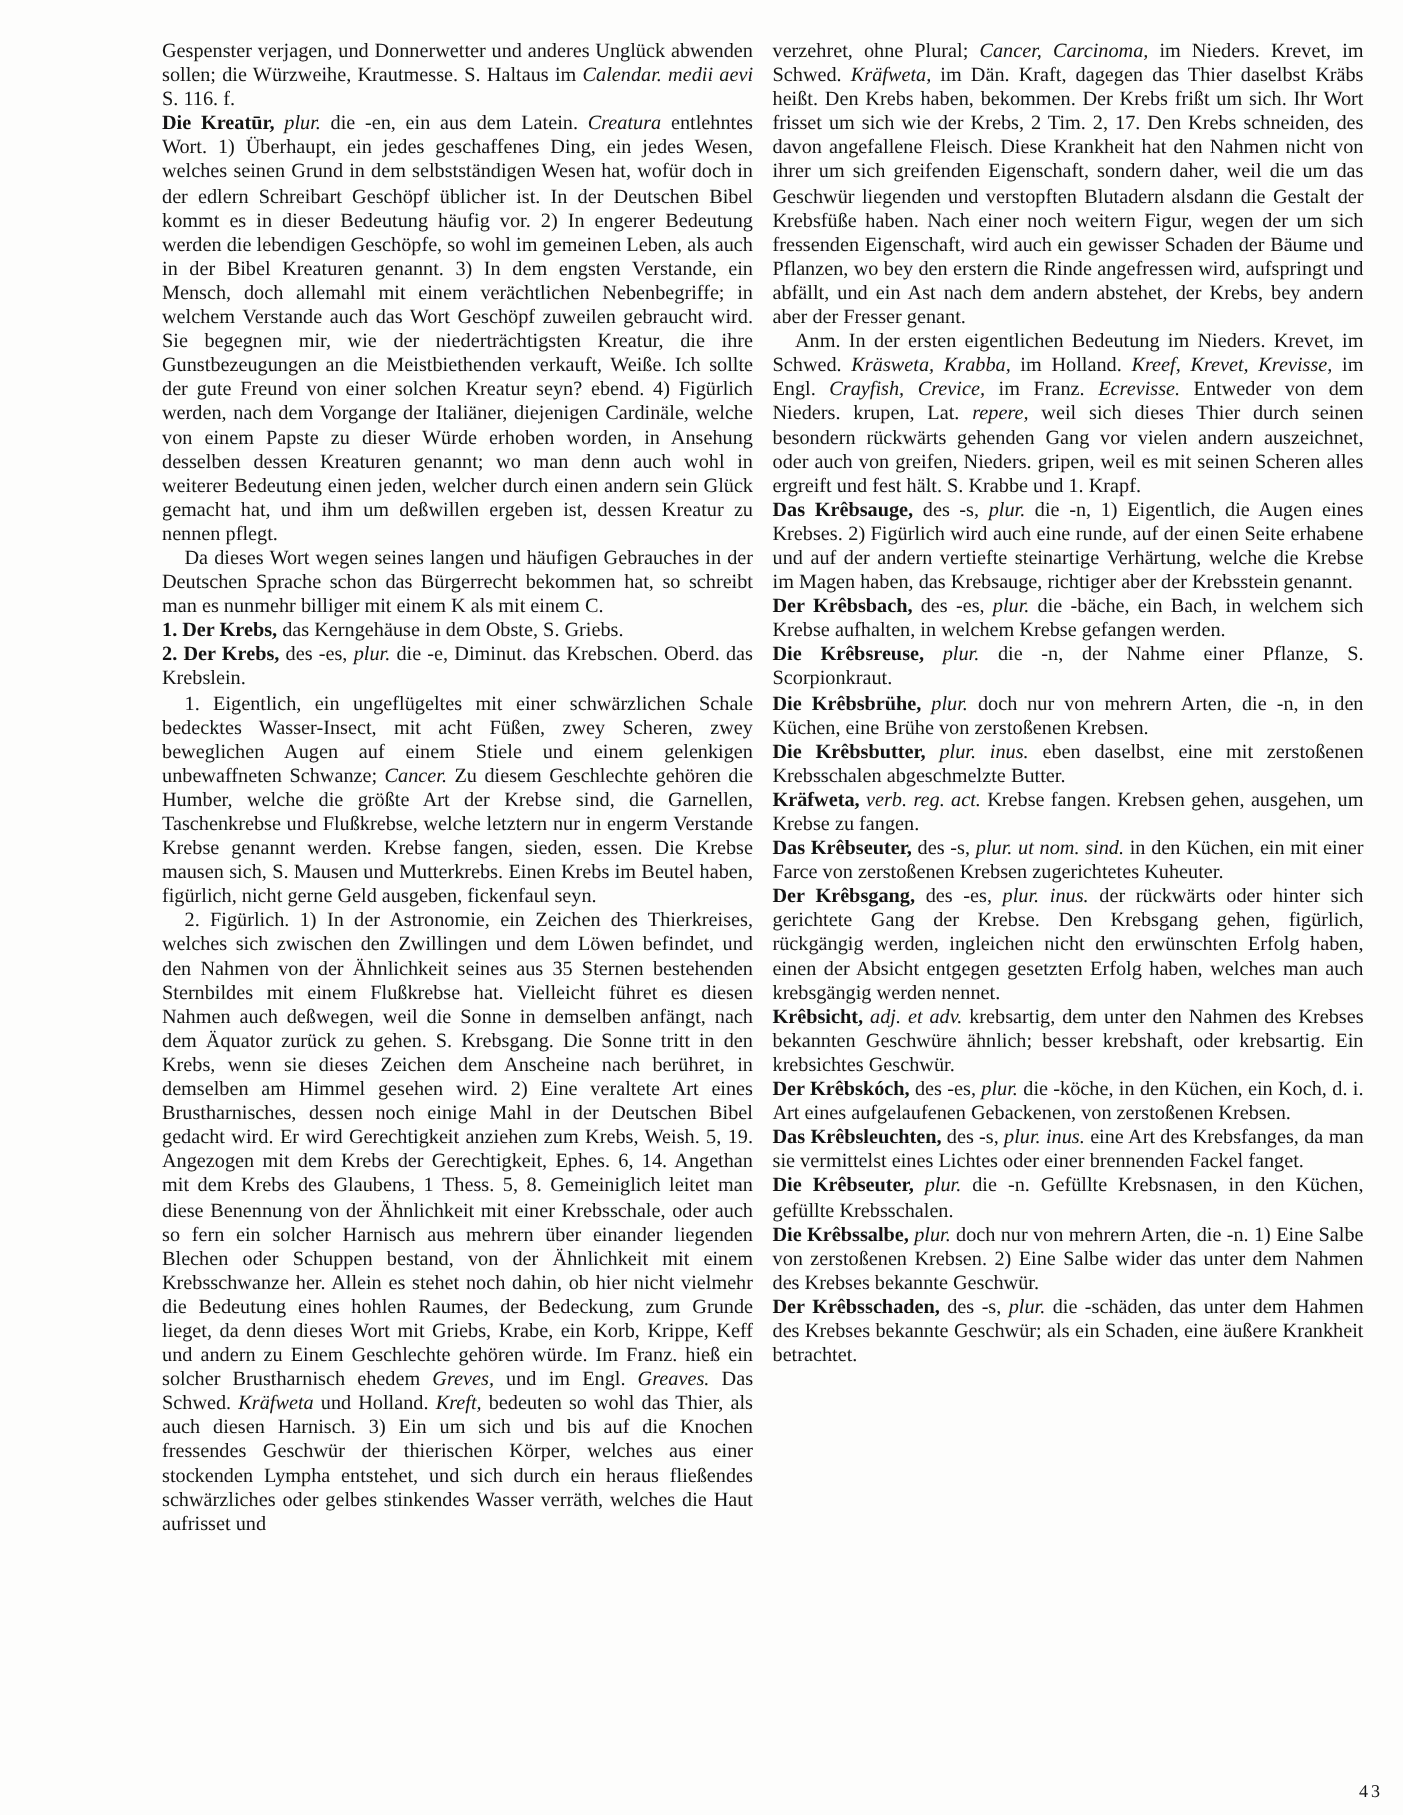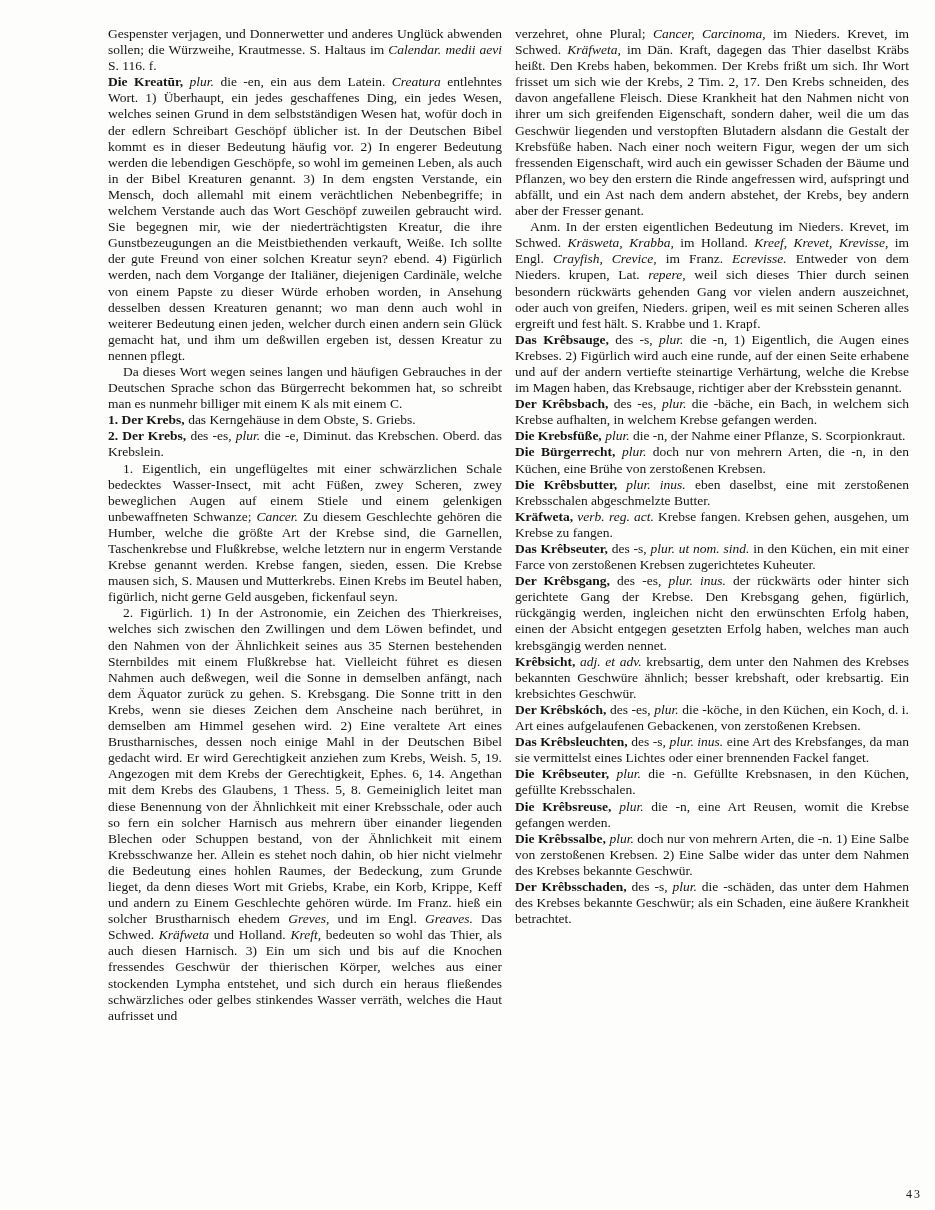--- a/index.html
+++ b/index.html
@@ -44,29 +44,28 @@
         <p class="para"><b>1. Der Krebs,</b> das Kerngehäuse in dem Obste, S. Griebs.</p>
         <p class="para"><b>2. Der Krebs,</b> des -es, <i>plur.</i> die -e, Diminut. das Krebschen. Oberd. das Krebslein.</p>
         <p class="para indent">1. Eigentlich, ein ungeflügeltes mit einer schwärzlichen Schale bedecktes Wasser-Insect, mit acht Füßen, zwey Scheren, zwey beweglichen Augen auf einem Stiele und einem gelenkigen unbewaffneten Schwanze; <i>Cancer.</i> Zu diesem Geschlechte gehören die Humber, welche die größte Art der Krebse sind, die Garnellen, Taschenkrebse und Flußkrebse, welche letztern nur in engerm Verstande Krebse genannt werden. Krebse fangen, sieden, essen. Die Krebse mausen sich, S. Mausen und Mutterkrebs. Einen Krebs im Beutel haben, figürlich, nicht gerne Geld ausgeben, fickenfaul seyn.</p>
         <p class="para indent">2. Figürlich. 1) In der Astronomie, ein Zeichen des Thierkreises, welches sich zwischen den Zwillingen und dem Löwen befindet, und den Nahmen von der Ähnlichkeit seines aus 35 Sternen bestehenden Sternbildes mit einem Flußkrebse hat. Vielleicht führet es diesen Nahmen auch deßwegen, weil die Sonne in demselben anfängt, nach dem Äquator zurück zu gehen. S. Krebsgang. Die Sonne tritt in den Krebs, wenn sie dieses Zeichen dem Anscheine nach berühret, in demselben am Himmel gesehen wird. 2) Eine veraltete Art eines Brustharnisches, dessen noch einige Mahl in der Deutschen Bibel gedacht wird. Er wird Gerechtigkeit anziehen zum Krebs, Weish. 5, 19. Angezogen mit dem Krebs der Gerechtigkeit, Ephes. 6, 14. Angethan mit dem Krebs des Glaubens, 1 Thess. 5, 8. Gemeiniglich leitet man diese Benennung von der Ähnlichkeit mit einer Krebsschale, oder auch so fern ein solcher Harnisch aus mehrern über einander liegenden Blechen oder Schuppen bestand, von der Ähnlichkeit mit einem Krebsschwanze her. Allein es stehet noch dahin, ob hier nicht vielmehr die Bedeutung eines hohlen Raumes, der Bedeckung, zum Grunde lieget, da denn dieses Wort mit Griebs, Krabe, ein Korb, Krippe, Keff und andern zu Einem Geschlechte gehören würde. Im Franz. hieß ein solcher Brustharnisch ehedem <i>Greves,</i> und im Engl. <i>Greaves.</i> Das Schwed. <i>Kräfweta</i> und Holland. <i>Kreft,</i> bedeuten so wohl das Thier, als auch diesen Harnisch. 3) Ein um sich und bis auf die Knochen fressendes Geschwür der thierischen Körper, welches aus einer stockenden Lympha entstehet, und sich durch ein heraus fließendes schwärzliches oder gelbes stinkendes Wasser verräth, welches die Haut aufrisset und</p>
       </div>
     <div class="col">
         <p class="para">verzehret, ohne Plural; <i>Cancer, Carcinoma,</i> im Nieders. Krevet, im Schwed. <i>Kräfweta,</i> im Dän. Kraft, dagegen das Thier daselbst Kräbs heißt. Den Krebs haben, bekommen. Der Krebs frißt um sich. Ihr Wort frisset um sich wie der Krebs, 2 Tim. 2, 17. Den Krebs schneiden, des davon angefallene Fleisch. Diese Krankheit hat den Nahmen nicht von ihrer um sich greifenden Eigenschaft, sondern daher, weil die um das Geschwür liegenden und verstopften Blutadern alsdann die Gestalt der Krebsfüße haben. Nach einer noch weitern Figur, wegen der um sich fressenden Eigenschaft, wird auch ein gewisser Schaden der Bäume und Pflanzen, wo bey den erstern die Rinde angefressen wird, aufspringt und abfällt, und ein Ast nach dem andern abstehet, der Krebs, bey andern aber der Fresser genant.</p>
         <p class="para indent">Anm. In der ersten eigentlichen Bedeutung im Nieders. Krevet, im Schwed. <i>Kräsweta, Krabba,</i> im Holland. <i>Kreef, Krevet, Krevisse,</i> im Engl. <i>Crayfish, Crevice,</i> im Franz. <i>Ecrevisse.</i> Entweder von dem Nieders. krupen, Lat. <i>repere,</i> weil sich dieses Thier durch seinen besondern rückwärts gehenden Gang vor vielen andern auszeichnet, oder auch von greifen, Nieders. gripen, weil es mit seinen Scheren alles ergreift und fest hält. S. Krabbe und 1. Krapf.</p>
         <p class="para"><b>Das Krêbsauge,</b> des -s, <i>plur.</i> die -n, 1) Eigentlich, die Augen eines Krebses. 2) Figürlich wird auch eine runde, auf der einen Seite erhabene und auf der andern vertiefte steinartige Verhärtung, welche die Krebse im Magen haben, das Krebsauge, richtiger aber der Krebsstein genannt.</p>
         <p class="para"><b>Der Krêbsbach,</b> des -es, <i>plur.</i> die -bäche, ein Bach, in welchem sich Krebse aufhalten, in welchem Krebse gefangen werden.</p>
-        <p class="para"><b>Die Krebsfüße,</b> <i>plur.</i> die -n, der Nahme einer Pflanze, S. Scorpionkraut.</p>
-        <p class="para"><b>Die Bürgerrecht,</b> <i>plur.</i> doch nur von mehrern Arten, die -n, in den Küchen, eine Brühe von zerstoßenen Krebsen.</p>
+        <p class="para"><b>Die Krêbsreuse,</b> <i>plur.</i> die -n, der Nahme einer Pflanze, S. Scorpionkraut.</p>
+        <p class="para"><b>Die Krêbsbrühe,</b> <i>plur.</i> doch nur von mehrern Arten, die -n, in den Küchen, eine Brühe von zerstoßenen Krebsen.</p>
         <p class="para"><b>Die Krêbsbutter,</b> <i>plur. inus.</i> eben daselbst, eine mit zerstoßenen Krebsschalen abgeschmelzte Butter.</p>
         <p class="para"><b>Kräfweta,</b> <i>verb. reg. act.</i> Krebse fangen. Krebsen gehen, ausgehen, um Krebse zu fangen.</p>
         <p class="para"><b>Das Krêbseuter,</b> des -s, <i>plur. ut nom. sind.</i> in den Küchen, ein mit einer Farce von zerstoßenen Krebsen zugerichtetes Kuheuter.</p>
         <p class="para"><b>Der Krêbsgang,</b> des -es, <i>plur. inus.</i> der rückwärts oder hinter sich gerichtete Gang der Krebse. Den Krebsgang gehen, figürlich, rückgängig werden, ingleichen nicht den erwünschten Erfolg haben, einen der Absicht entgegen gesetzten Erfolg haben, welches man auch krebsgängig werden nennet.</p>
         <p class="para"><b>Krêbsicht,</b> <i>adj. et adv.</i> krebsartig, dem unter den Nahmen des Krebses bekannten Geschwüre ähnlich; besser krebshaft, oder krebsartig. Ein krebsichtes Geschwür.</p>
         <p class="para"><b>Der Krêbskóch,</b> des -es, <i>plur.</i> die -köche, in den Küchen, ein Koch, d. i. Art eines aufgelaufenen Gebackenen, von zerstoßenen Krebsen.</p>
         <p class="para"><b>Das Krêbsleuchten,</b> des -s, <i>plur. inus.</i> eine Art des Krebsfanges, da man sie vermittelst eines Lichtes oder einer brennenden Fackel fanget.</p>
         <p class="para"><b>Die Krêbseuter,</b> <i>plur.</i> die -n. Gefüllte Krebsnasen, in den Küchen, gefüllte Krebsschalen.</p>
-        <p class="para"><b>Die Krêbsreuse,</b> <i>plur.</i> die -n, eine Art Reusen, womit die Krebse gefangen werden.</p>
         <p class="para"><b>Die Krêbssalbe,</b> <i>plur.</i> doch nur von mehrern Arten, die -n. 1) Eine Salbe von zerstoßenen Krebsen. 2) Eine Salbe wider das unter dem Nahmen des Krebses bekannte Geschwür.</p>
         <p class="para"><b>Der Krêbsschaden,</b> des -s, <i>plur.</i> die -schäden, das unter dem Hahmen des Krebses bekannte Geschwür; als ein Schaden, eine äußere Krankheit betrachtet.</p>
       </div>
   </div>
   <div class="pageno">43</div>
 </div>
 
 </body></html>

